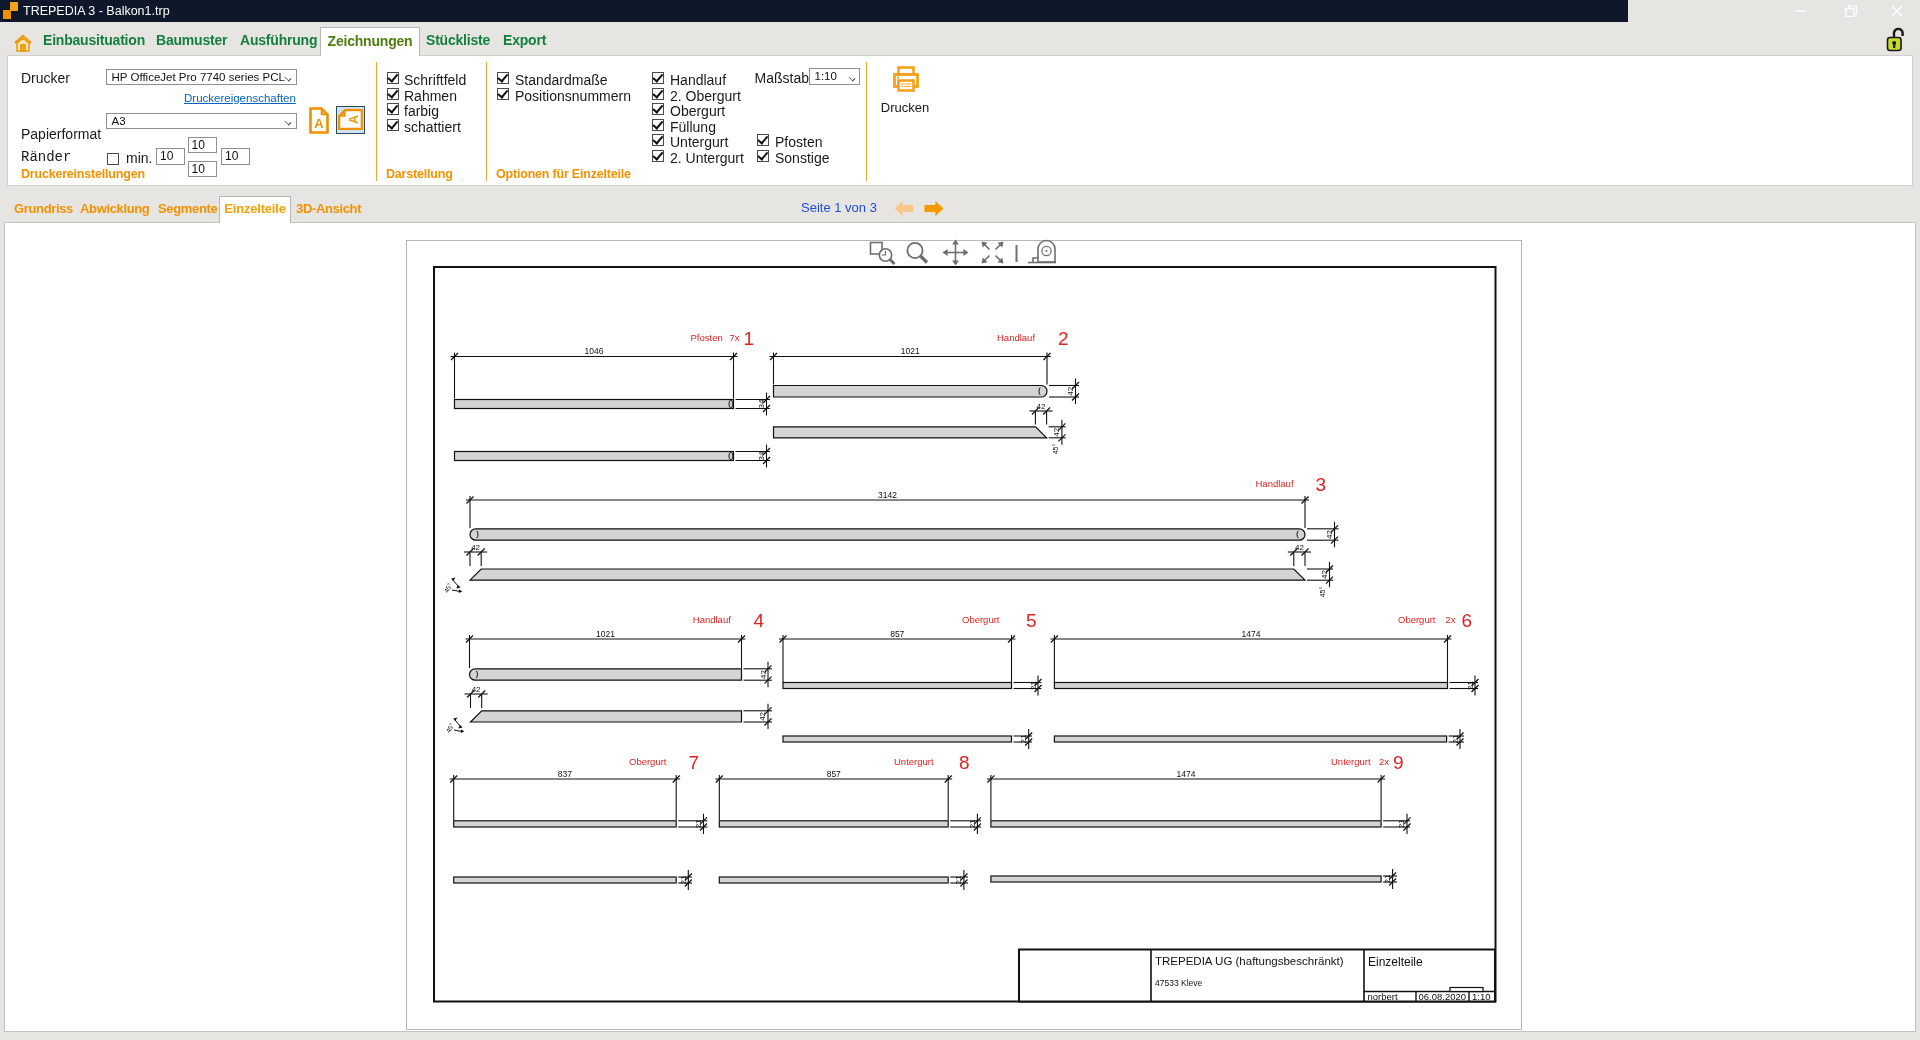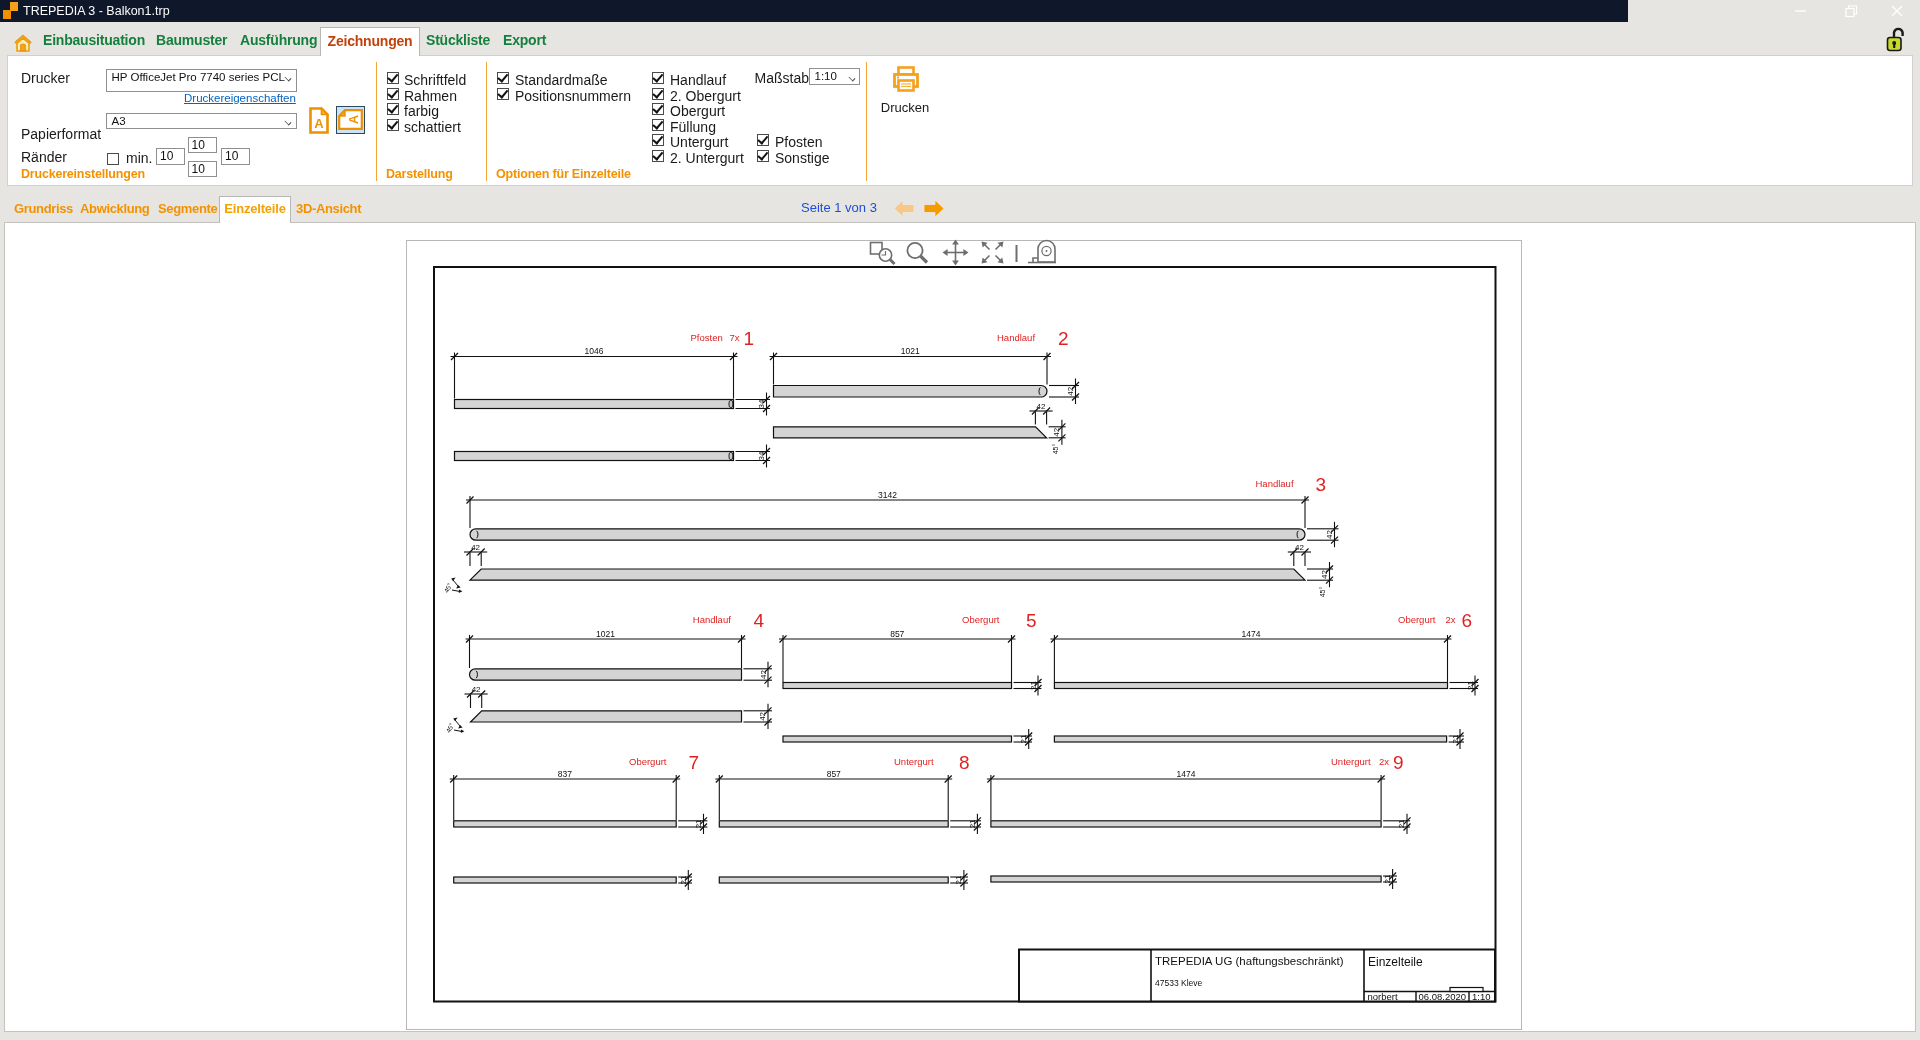--- a/index.html
+++ b/index.html
@@ -9,21 +9,21 @@
 .abs { position:absolute; }
 
 #titlebar { position:absolute; left:0; top:0; width:1628px; height:22px; background:#0f172a; }
 #titlebar .ttl { position:absolute; left:23px; top:4px; font-size:12.5px; color:#fbfbfb; }
 .sq { position:absolute; }
 .winbtn { position:absolute; top:0; height:22px; width:45px; }
 
 #menubar { position:absolute; left:0; top:22px; width:1920px; height:33px; background:#e7e5e2; }
 .mtab { position:absolute; top:10px; font-size:14px; font-weight:bold; color:#15803d; white-space:nowrap; letter-spacing:-0.2px; }
 #seltab { position:absolute; left:320px; top:5px; width:100px; height:29px; background:#fff; border:1px solid #b9b7b5; border-bottom:none; z-index:3; }
-#seltab span { position:absolute; left:0; right:0; top:5px; text-align:center; font-size:14px; font-weight:bold; color:#c2410c; letter-spacing:-0.2px; }
+#seltab span { position:absolute; left:0; right:0; top:5px; text-align:center; font-size:14px; font-weight:bold; color:#4d7c0f; letter-spacing:-0.2px; }
 
 #ribbon { position:absolute; left:7px; top:55px; width:1906px; height:131px; background:#fff; border:1px solid #d2d0ce; }
 #ribbon .lbl { position:absolute; font-size:14px; color:#1a1a1a; white-space:nowrap; }
 #ribbon .grp { position:absolute; font-size:12.5px; font-weight:bold; color:#f39200; white-space:nowrap; letter-spacing:-0.2px; }
 .combo { position:absolute; background:#fff; border:1px solid #8f8f8f; font-size:11.5px; color:#111; }
 .combo span { position:absolute; left:5px; top:1px; white-space:nowrap; }
 .chev { position:absolute; width:6px; height:6px; }
 .chev::before { content:""; position:absolute; left:0; top:0; width:5px; height:5px; border-right:1.4px solid #444; border-bottom:1.4px solid #444; transform:rotate(45deg) scale(1,0.62); }
 .inp { position:absolute; background:#fff; border:1px solid #8f8f8f; font-size:12px; color:#111; padding-left:3px; }
 .cb { position:absolute; width:12px; height:12px; border:1px solid #4b4b4b; background:#fff; }
@@ -77,21 +77,21 @@
     <path d="M 8 12 L 8 6.5 A 4.4 4.6 0 0 1 16.6 6.5 L 16.6 10" fill="none" stroke="#1a1a1a" stroke-width="2.4"></path>
     <rect x="1.5" y="11.5" width="13.5" height="13" rx="2.5" fill="#c7da2b" stroke="#1a1a1a" stroke-width="1.6"></rect>
     <circle cx="8.2" cy="17" r="2" fill="#1a1a1a"></circle>
     <rect x="7.1" y="17.5" width="2.2" height="4.5" fill="#1a1a1a"></rect>
   </svg>
 </div>
 
 <div id="ribbon">
 
   <div class="lbl" style="left:13px; top:14px;">Drucker</div>
-  <div class="combo" style="left:97.5px; top:13px; width:191px; height:23px;">
+  <div class="combo" style="left:97.5px; top:13px; width:191px; height:16px;">
       <span>HP OfficeJet Pro 7740 series PCL</span>
       <i class="chev" style="right:5px; top:5px;"></i>
     </div>
   <div class="abs" style="left:176px; top:31.5px;"><a class="lnk" style="font-size:11.5px;">Druckereigenschaften</a></div>
   <div class="lbl" style="left:13px; top:70px;">Papierformat</div>
   <div class="combo" style="left:97.5px; top:56.5px; width:191px; height:16.5px;">
       <span>A3</span>
       <i class="chev" style="right:5px; top:5px;"></i>
     </div>
   <svg class="abs" style="left:301px; top:50.5px;" width="20" height="27" viewBox="0 0 20 27">
@@ -100,21 +100,21 @@
     <text x="10" y="20.5" font-size="13" font-weight="bold" text-anchor="middle" fill="#ef9000" font-family="&quot;Liberation Sans&quot;, sans-serif">A</text>
   </svg>
   <div class="abs" style="left:327.8px; top:49.8px; width:29px; height:28px; background:#cde3f4; border:1.6px solid #2c4a5a;"></div>
   <svg class="abs" style="left:330px; top:53px;" width="25" height="21" viewBox="0 0 25 21">
     <path d="M 1.2 7 L 7 1.2 L 23.8 1.2 L 23.8 19.8 L 1.2 19.8 Z" fill="#fff" stroke="#ef9000" stroke-width="2.2"></path>
     <path d="M 1.2 7 L 7 7 L 7 1.2 Z" fill="#f5a11c" stroke="#ef9000" stroke-width="1.4"></path>
     <g transform="rotate(-90 15 10.5)">
         <text x="15" y="15" font-size="12.5" font-weight="bold" text-anchor="middle" fill="#ef9000" font-family="&quot;Liberation Sans&quot;, sans-serif">A</text>
       </g>
   </svg>
-  <div class="lbl" style="left:13px; top:93px;">Ränder</div>
+  <div class="lbl" style="left:13px; top:93px;font-family:Liberation Mono, monospace;">Ränder</div>
   <div class="cb" style="left:99px; top:96.5px;"></div>
   <div class="lbl" style="left:118px; top:94px;">min.</div>
   <div class="inp" style="left:148px; top:92px; width:29px; height:17px;">10</div>
   <div class="inp" style="left:179.5px; top:80.5px; width:29px; height:16px;">10</div>
   <div class="inp" style="left:179.5px; top:105px; width:29px; height:16px;">10</div>
   <div class="inp" style="left:213px; top:92px; width:29px; height:17px;">10</div>
   <div class="grp" style="left:13px; top:110.5px;">Druckereinstellungen</div>
   <div class="vsep" style="left:367.5px;"></div>
 
   <div class="cb c" style="left:378.5px; top:15.8px;"></div>

